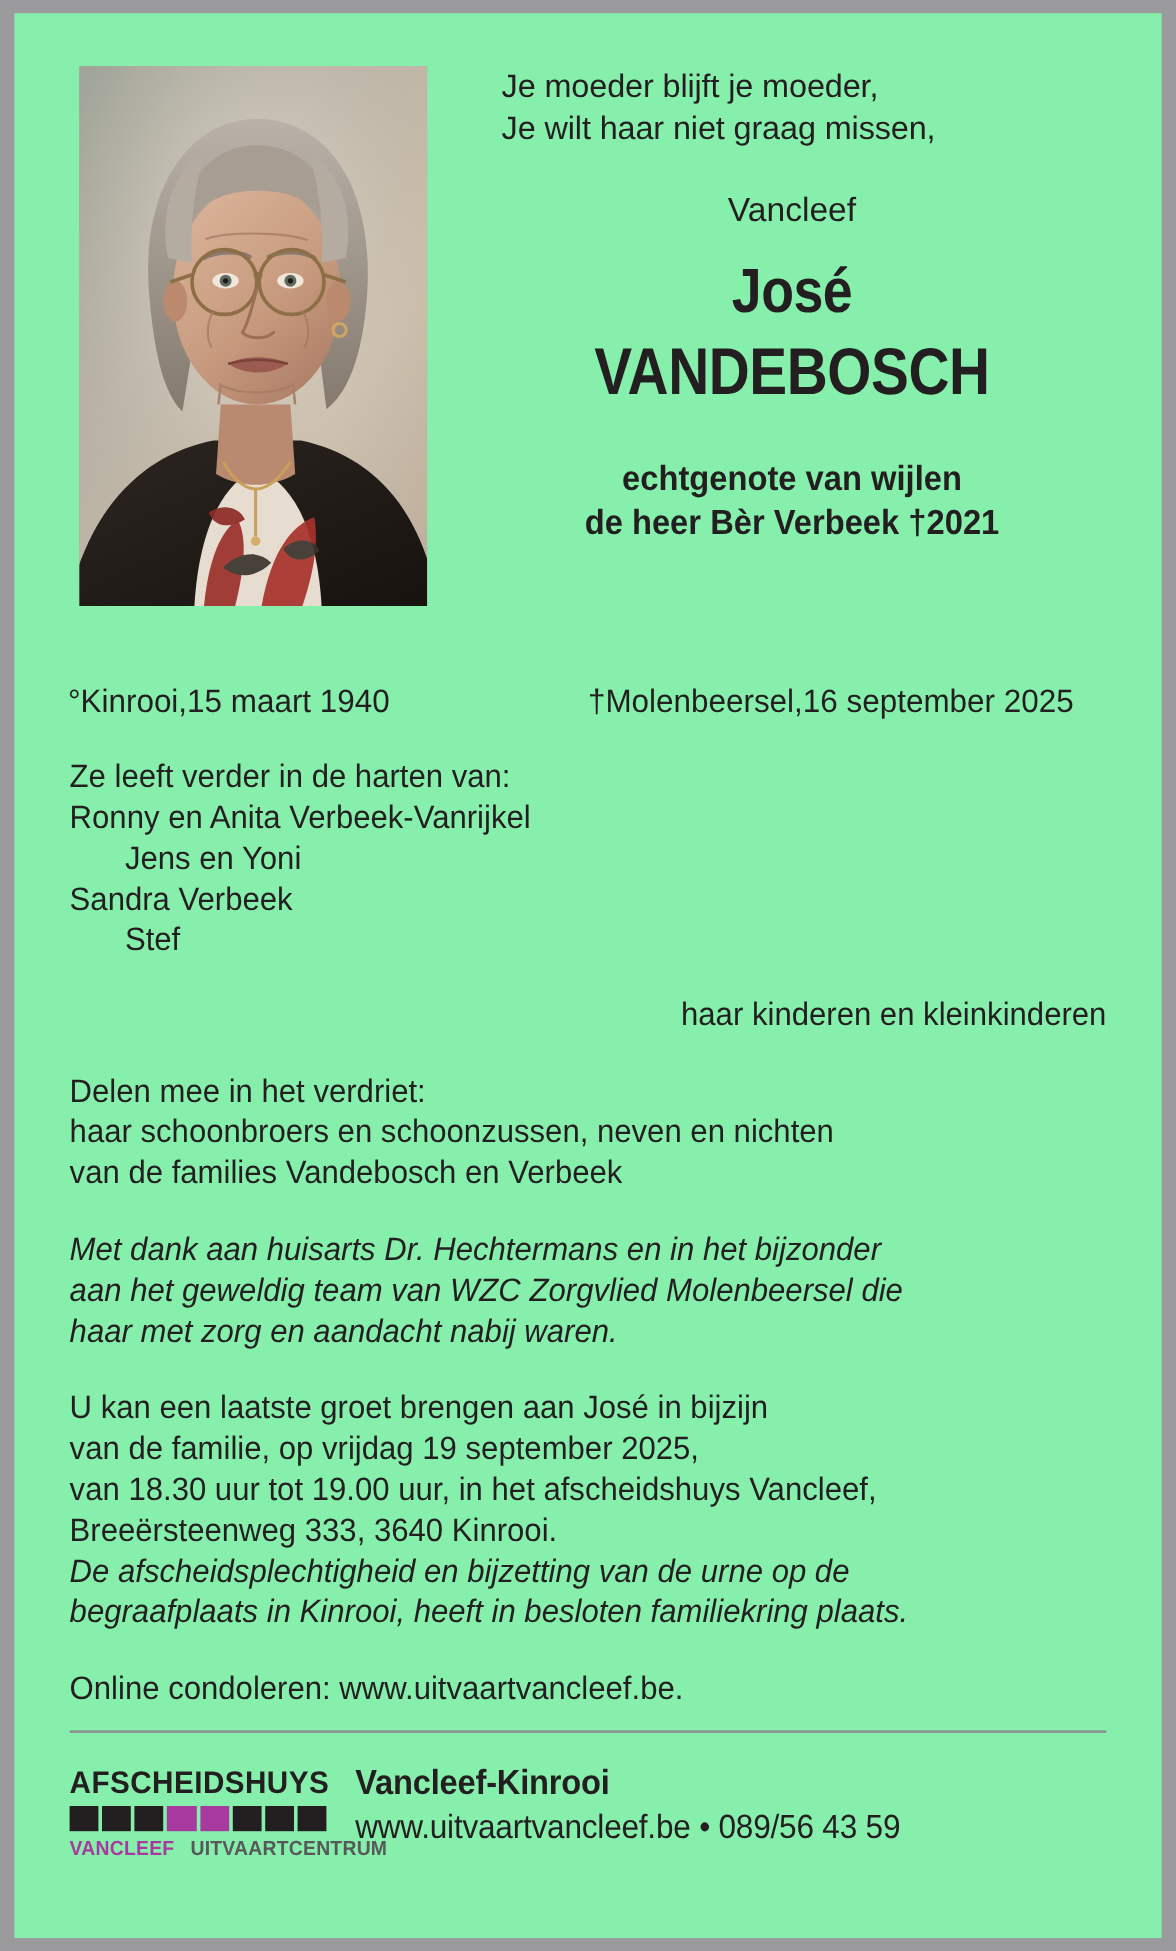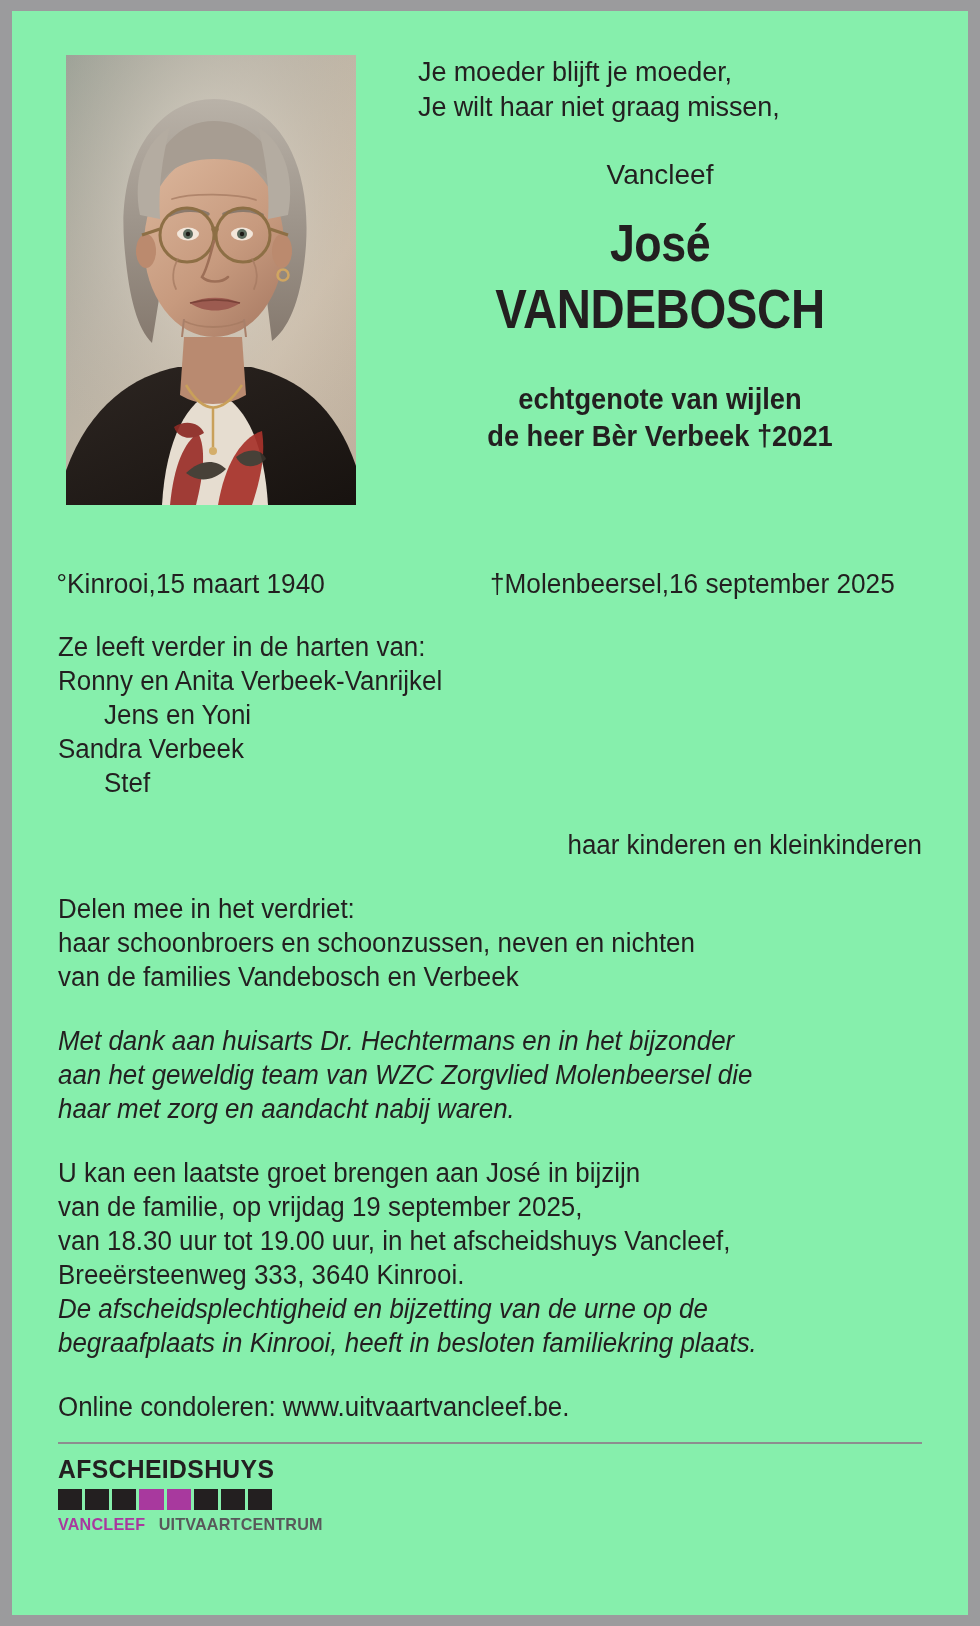--- a/index.html
+++ b/index.html
@@ -128,21 +128,21 @@
   .italic { font-style: italic; }
 
   
   .rule {
     margin: 18px 46px 0 46px;
     height: 2px;
     background: #8d8d8f;
   }
 
   .footer {
-    margin-top: 8px;
+    margin-top: 24px;
     padding: 0 46px;
     display: flex;
     align-items: flex-start;
     gap: 24px;
   }
 
   .logo { width: 214px; flex: none; padding-top: 2px; }
   .logo-word {
     font-size: 26px;
     font-weight: bold;
@@ -368,16 +368,20 @@
         <i></i>
         <i></i>
         <i></i>
       </div>
       <div class="logo-sub">
         <span class="brand">VANCLEEF</span>
         <span class="kind">UITVAARTCENTRUM</span>
       </div>
     </div>
 
+    <div class="footer-text">
+      <div class="footer-name">Vancleef-Kinrooi</div>
+      <div class="footer-contact">www.uitvaartvancleef.be • 089/56 43 59</div>
+    </div>
 
   </div>
 
 </div>
 
 </body></html>

